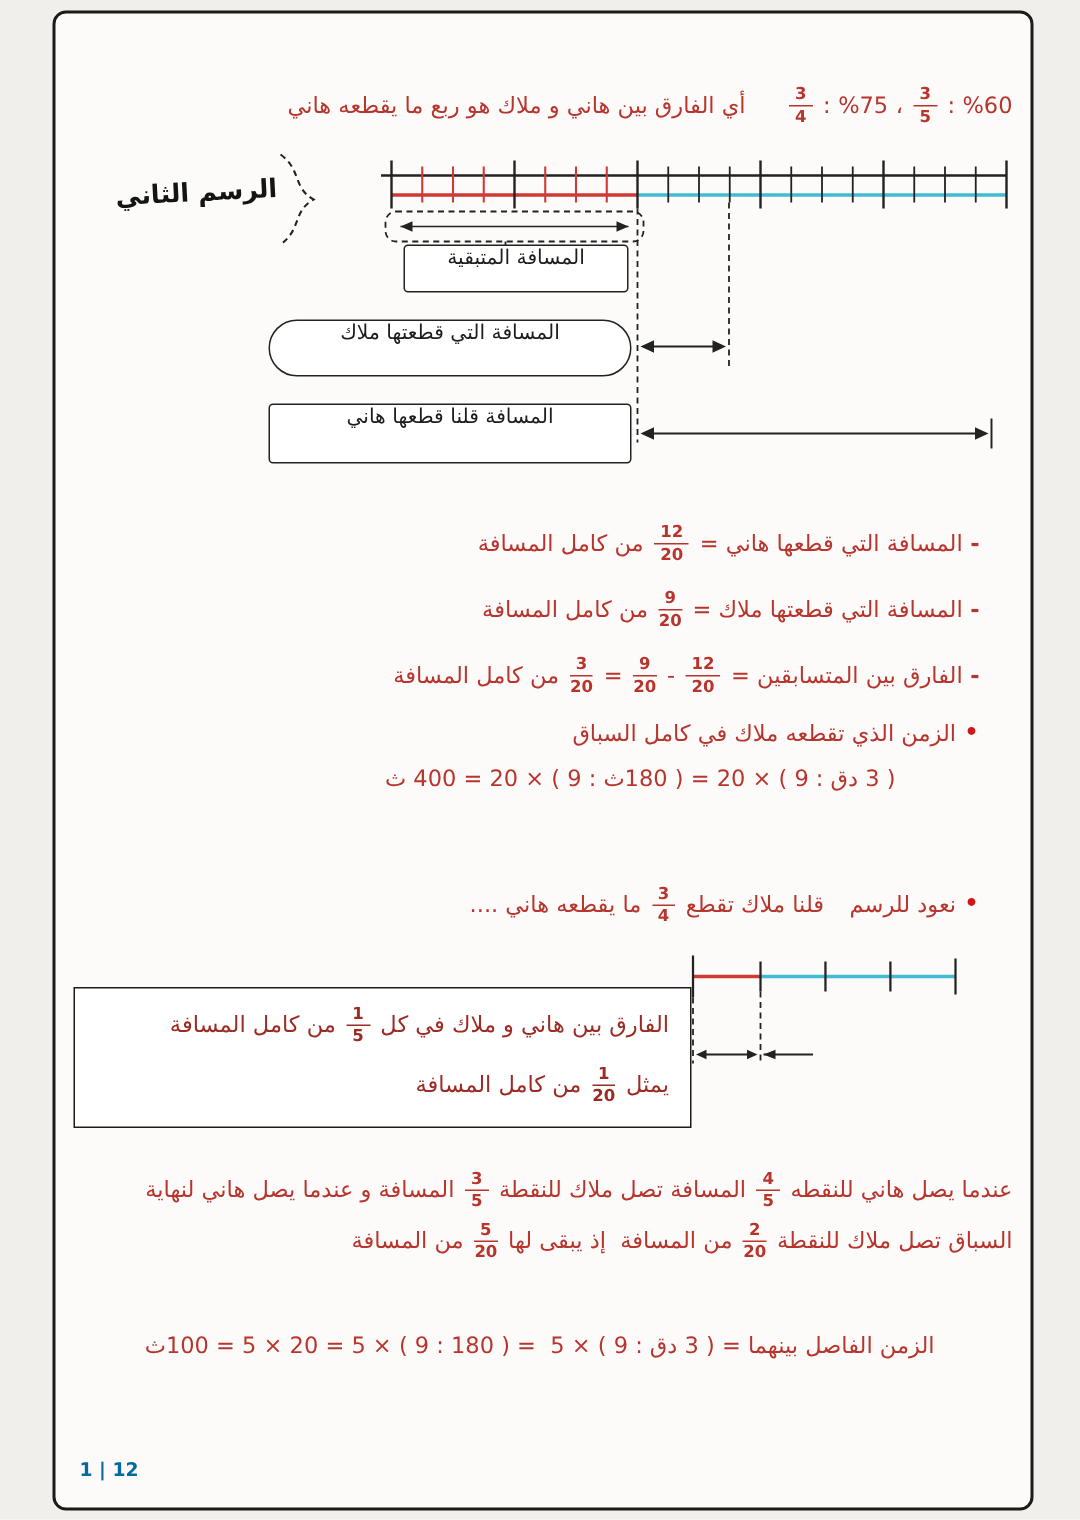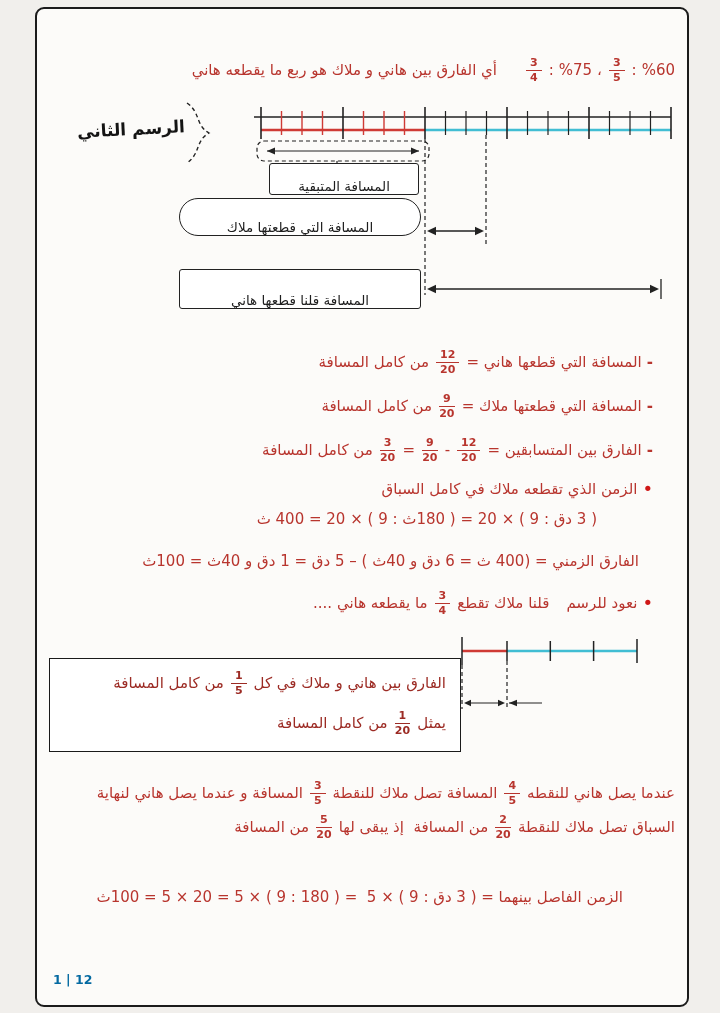--- a/index.html
+++ b/index.html
@@ -38,25 +38,25 @@
   .l-para1 {position:absolute;top:766px;right:12px;}
   .l-para2 {position:absolute;top:800px;right:12px;}
   .l-final {position:absolute;top:870px;right:64px;justify-content:center;}
   
   .diagram1{position:absolute;top:84px;left:0;width:650px;height:232px;}
   .diagram1 svg{position:absolute;left:0;top:0;}
   .dlabel{position:absolute;left:40px;top:26px;font-size:17px;font-weight:bold;color:#141414;
           transform:rotate(-3deg);direction:rtl;}
   .nbox{
     position:absolute;background:#fff;border:1.5px solid #222;border-radius:3px;
-    display:flex;align-items:flex-end;justify-content:center;
+    display:flex;align-items:flex-start;justify-content:center;
     font-size:13.5px;color:#1d1d1d;direction:rtl;white-space:nowrap;
   }
   .box1{left:232px;top:70px;width:148px;height:30px;}
-  .box2{left:142px;top:105px;width:240px;height:36px;border-radius:19px;}
+  .box2{left:142px;top:120px;width:240px;height:36px;border-radius:19px;}
   .box3{left:142px;top:176px;width:240px;height:38px;}
   
   .section2{position:absolute;top:616px;left:0;width:650px;height:152px;}
   .d2{position:absolute;left:405px;top:6px;}
   .notebox{
     position:absolute;left:12px;top:33px;width:382px;
     background:#fff;border:1.6px solid #1a1a1a;padding:4px 14px 8px;
   }
   .notebox .mline{min-height:40px;justify-content:flex-start;color:#9c2b24;}
   
@@ -197,23 +197,20 @@
         <span class="den">20</span>
       </span>
       <span class="tk">من كامل المسافة</span>
     </div>
   <div class="mline l-ttitle">
       <span class="tk bullet">•</span>
       <span class="tk">الزمن الذي تقطعه ملاك في كامل السباق</span>
     </div>
   <div class="mline l-tcalc">
       <span class="tk">( 3 دق : 9 ) × 20 = ( 180ث : 9 ) × 20 = 400 ث</span>
-    </div>
-  <div class="mline l-tdiff">
-      <span class="tk">الفارق الزمني = (400 ث = 6 دق و 40ث ) – 5 دق = 1 دق و 40ث = 100ث</span>
     </div>
   <div class="mline l-back">
       <span class="tk bullet">•</span>
       <span class="tk">نعود للرسم</span>
       <span class="tk sp">قلنا ملاك تقطع</span>
       <span class="frac">
         <span class="num">3</span>
         <span class="den">4</span>
       </span>
       <span class="tk">ما يقطعه هاني ....</span>

